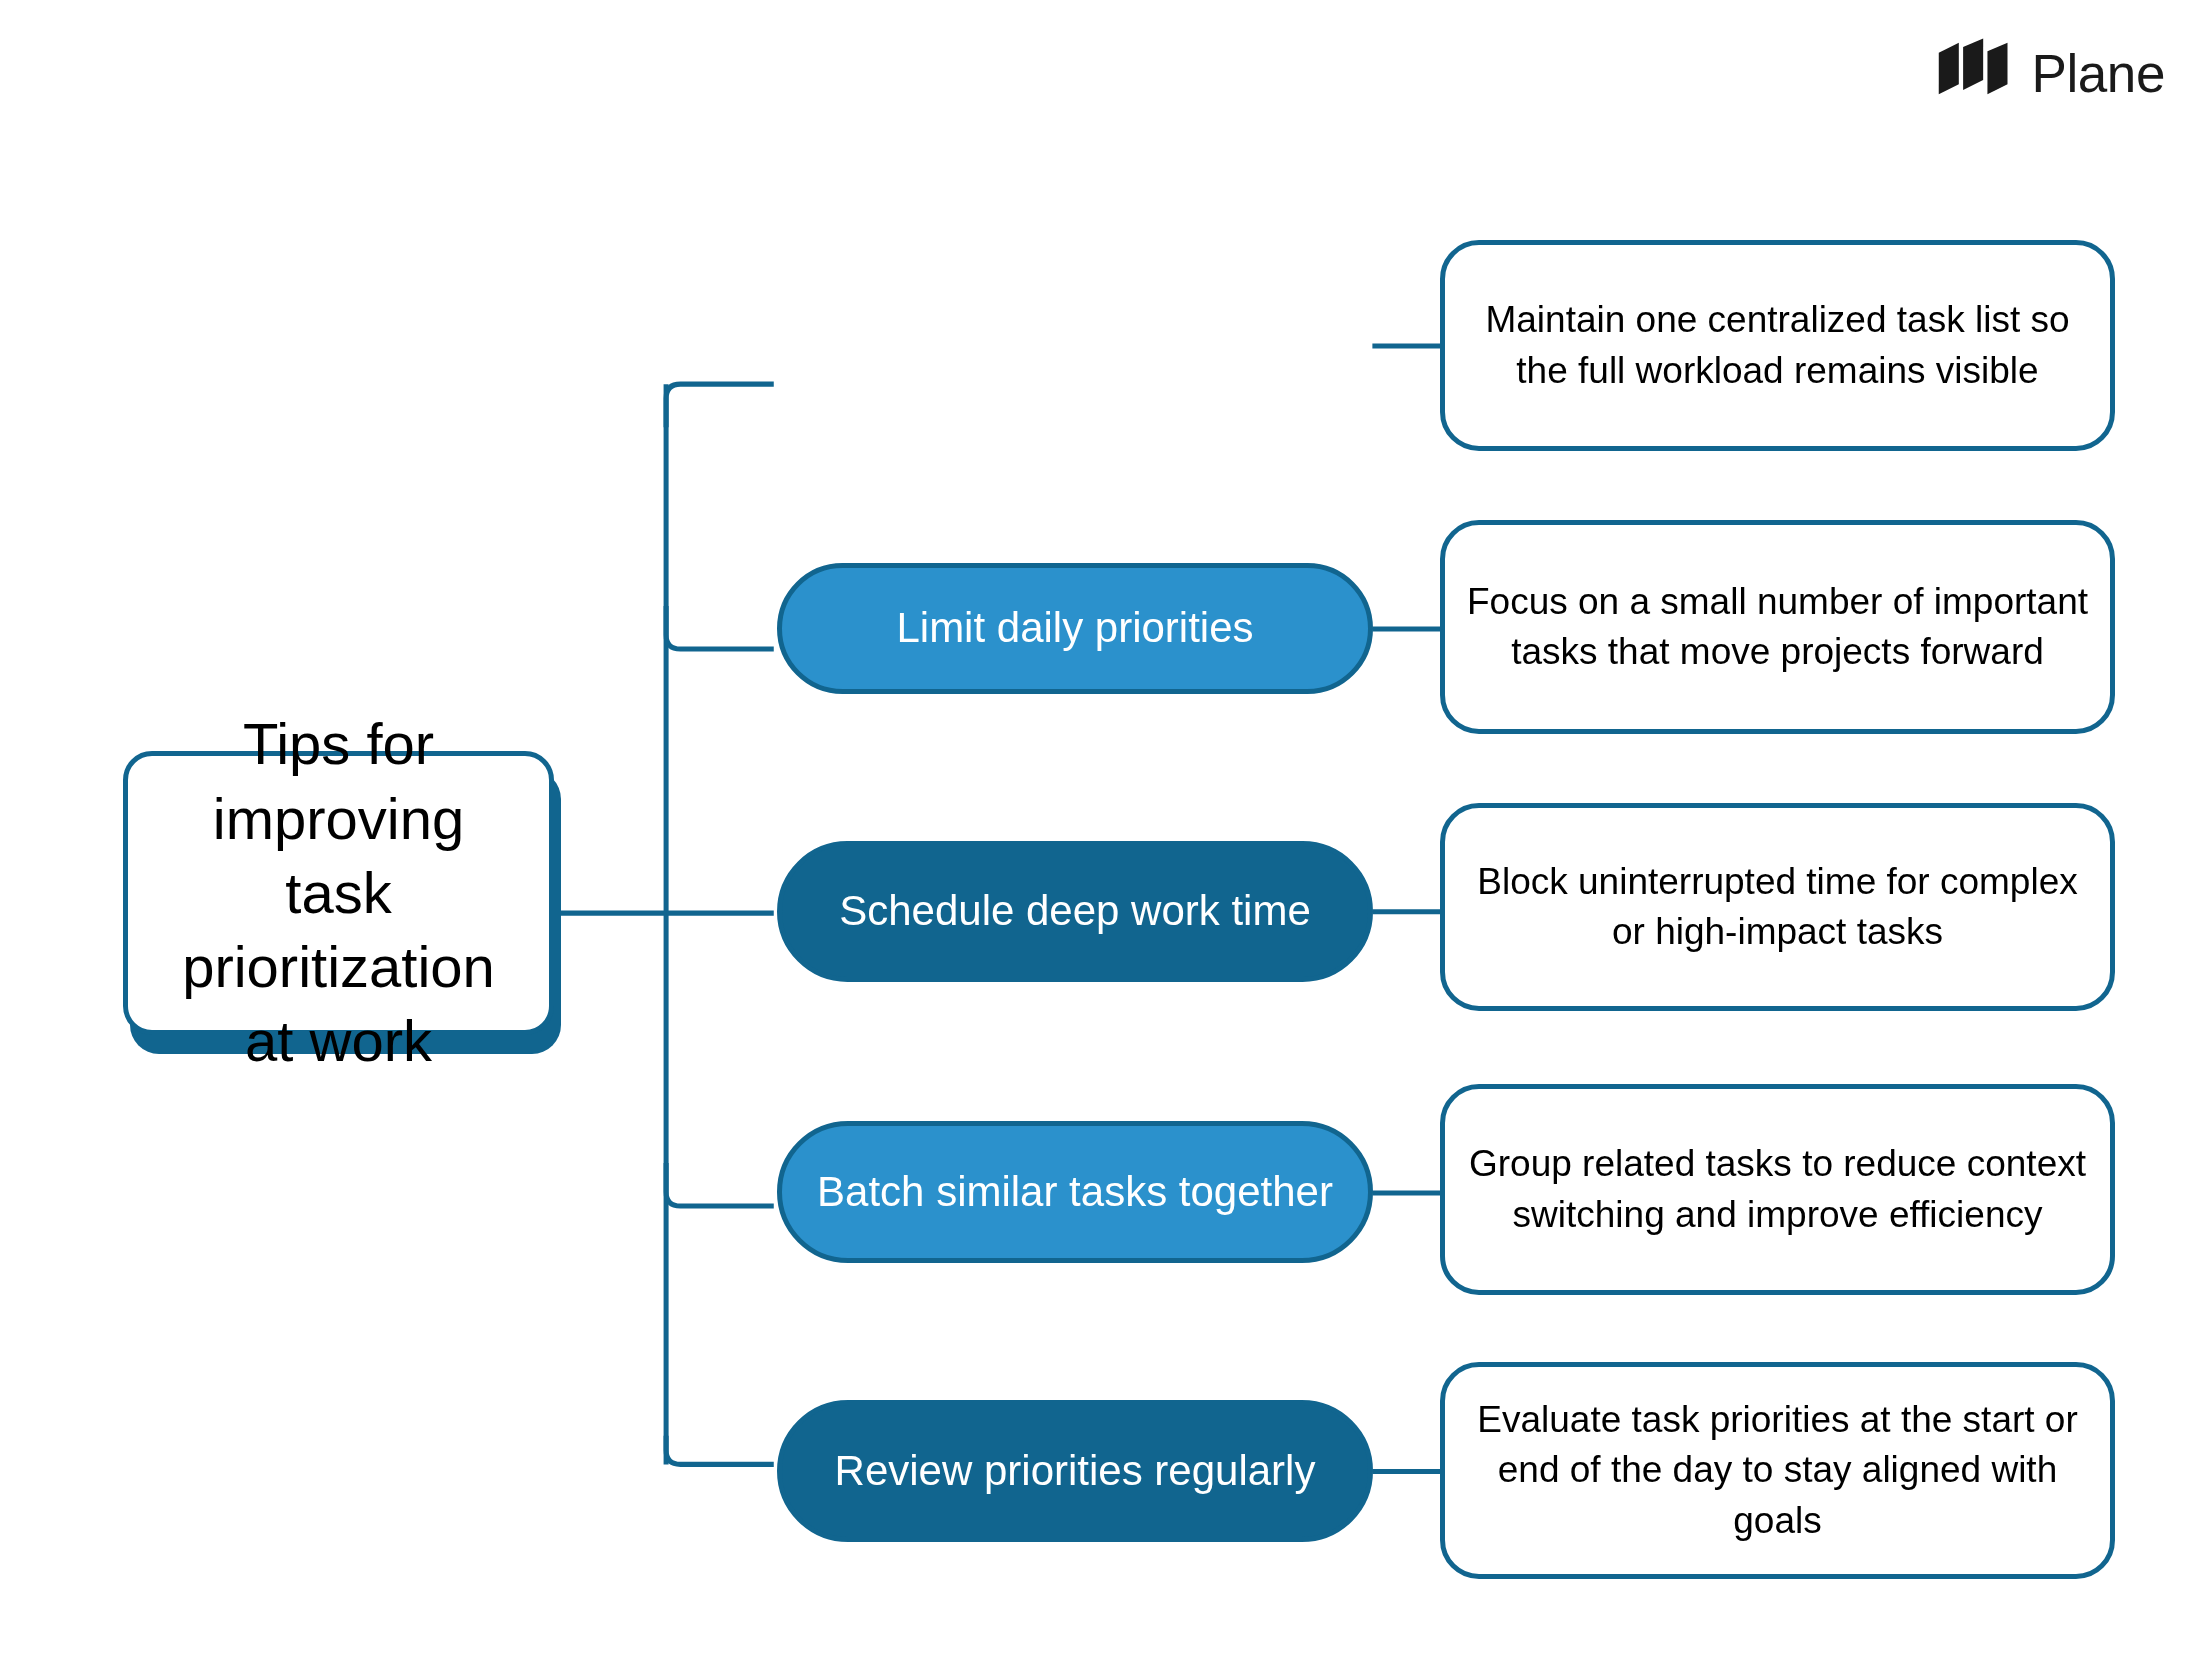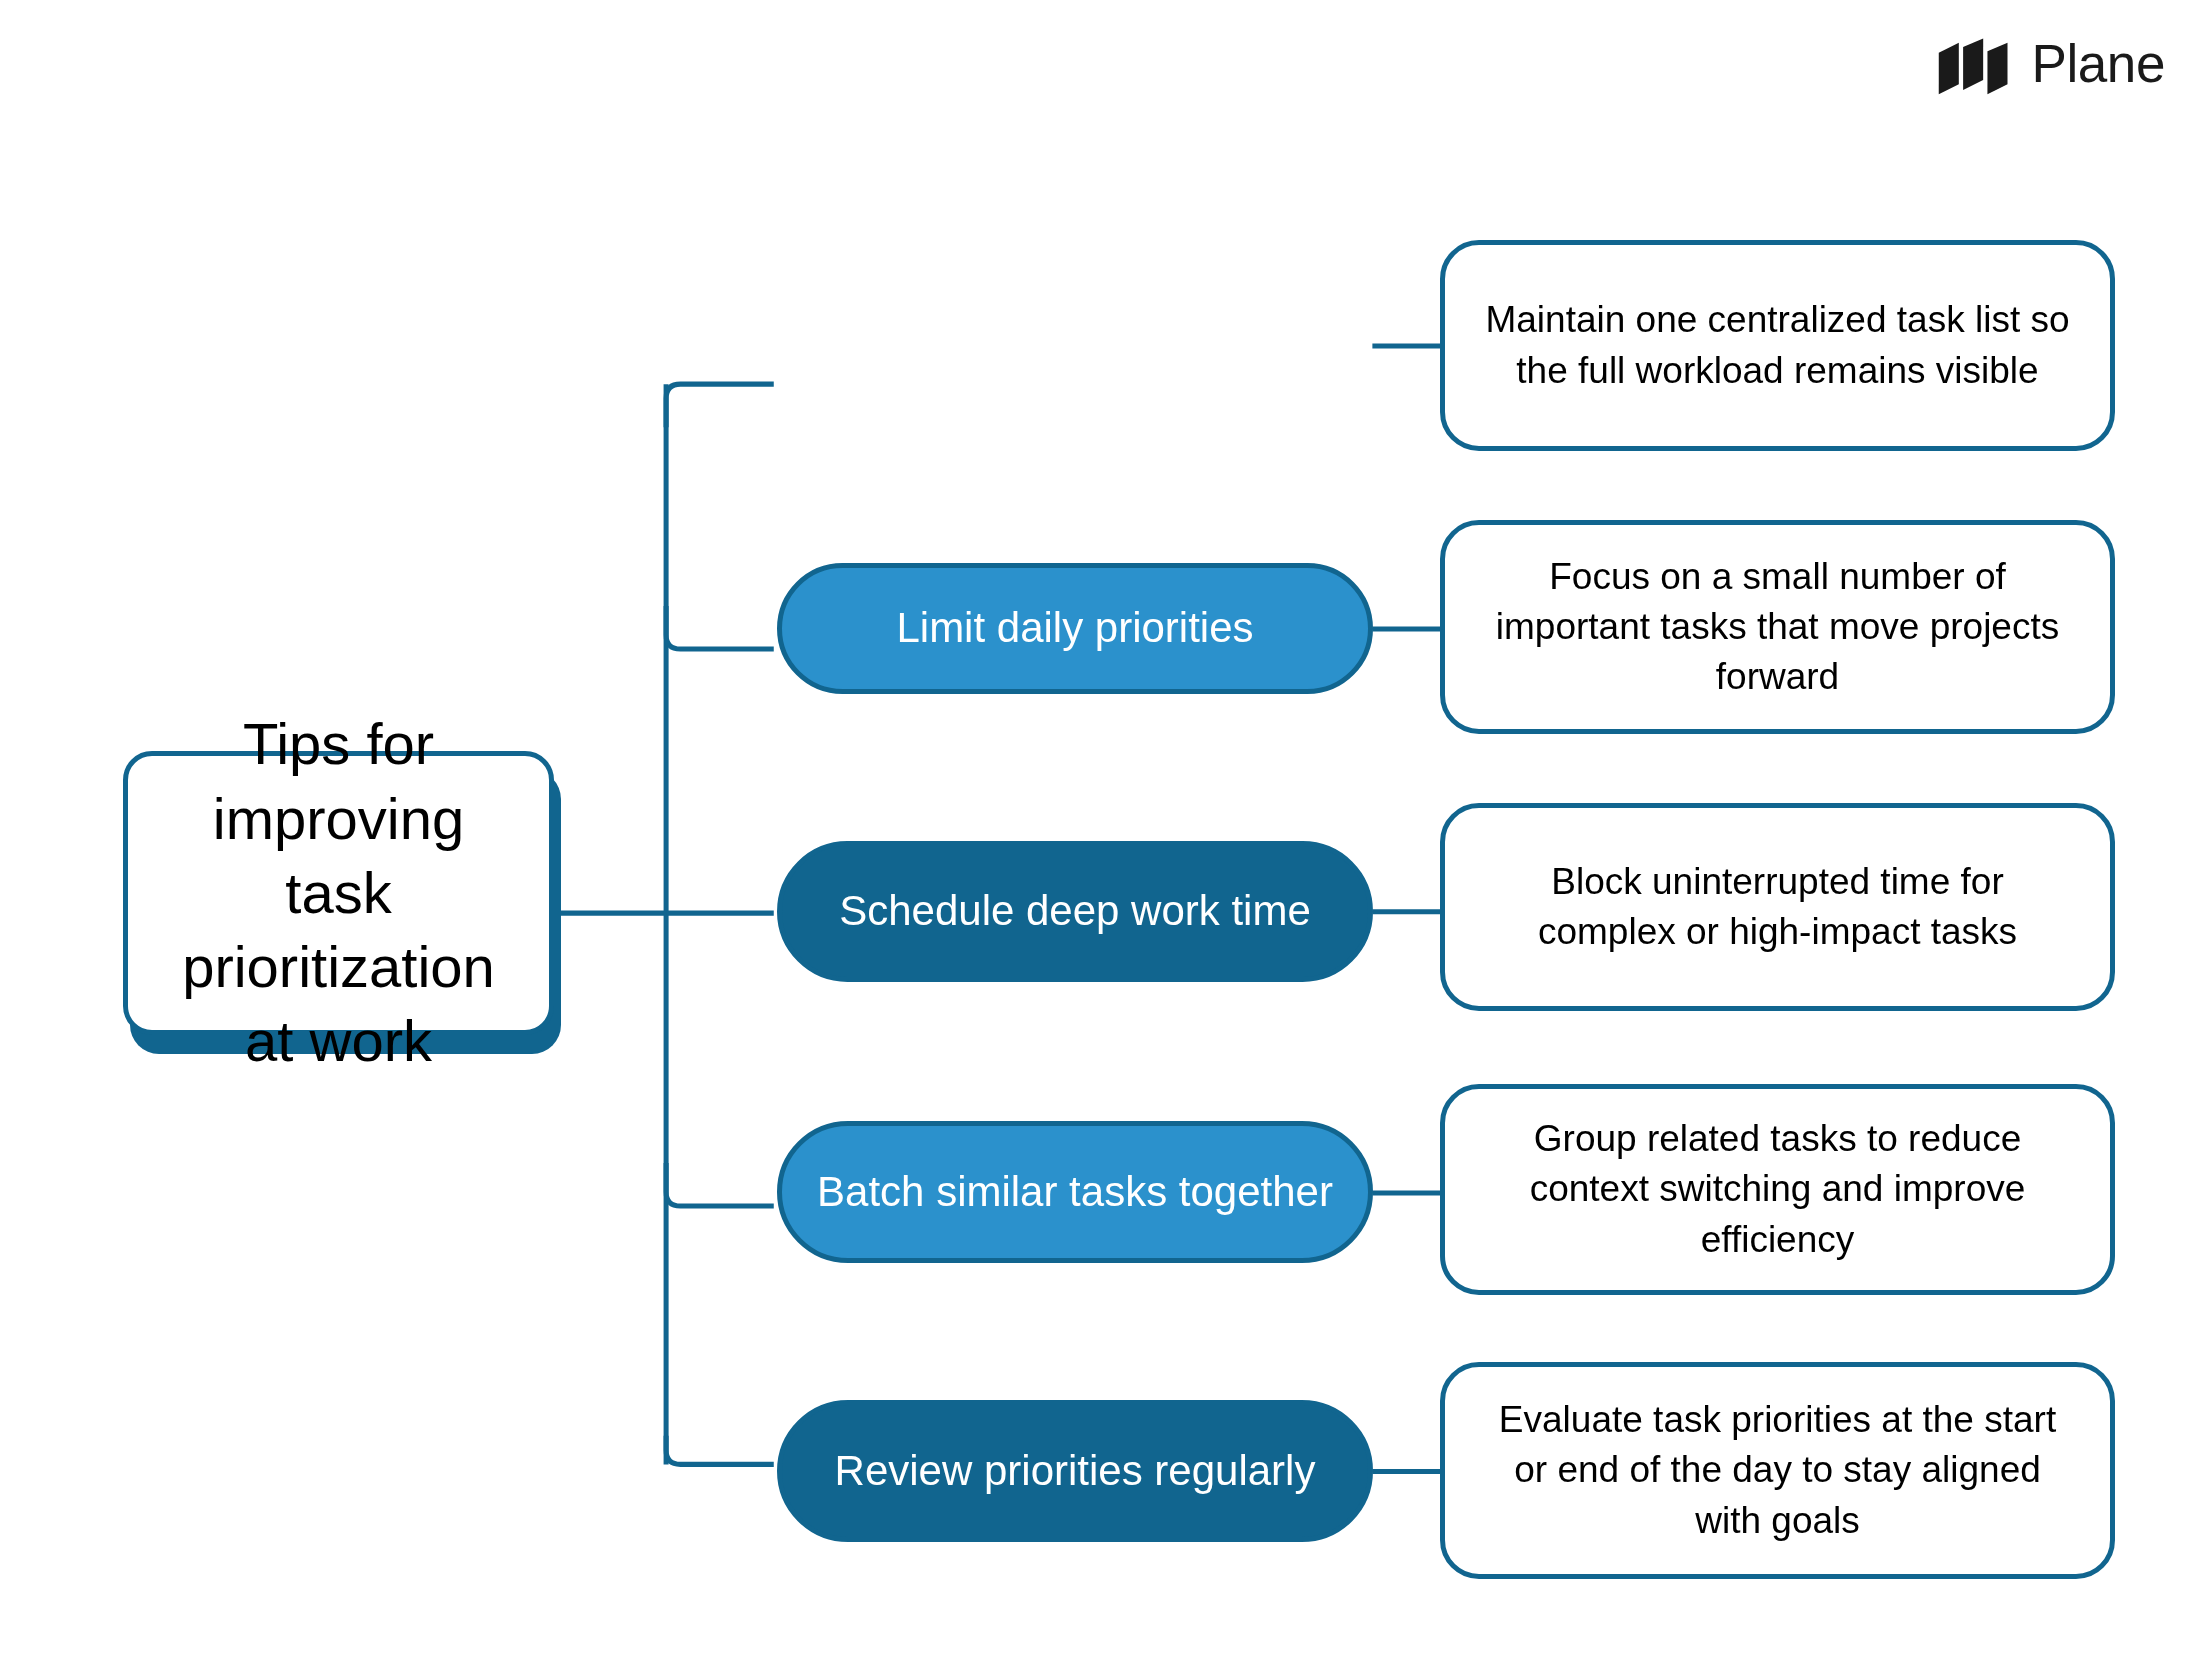--- a/index.html
+++ b/index.html
@@ -17,21 +17,21 @@
     background: #ffffff;
     overflow: hidden;
   }
 
   
   #brand {
     position: absolute;
     top: 37px;
     right: 40px;
     display: flex;
-    align-items: flex-start;
+    align-items: flex-end;
     gap: 16px;
   }
   #brand .logo-mark {
     display: block;
     width: 78px;
     height: 63px;
   }
   #brand .logo-word {
     font-size: 53px;
     font-weight: 500;
@@ -128,21 +128,21 @@
     background: #ffffff;
     border: 5px solid #11658F;
     border-radius: 39px;
     display: flex;
     align-items: center;
     justify-content: center;
     text-align: center;
     color: #000000;
     font-size: 37px;
     line-height: 1.36;
-    padding: 0 37px;
+    padding: 0 15px;
   }
 </style>
 </head>
 <body>
 
 <div id="canvas">
 
   <div id="brand">
     <svg class="logo-mark" viewBox="0 0 108 88" aria-hidden="true">
       <path d="M2 22 L30 8 L30 66 L2 80 Z" fill="#1a1a1a"></path>

